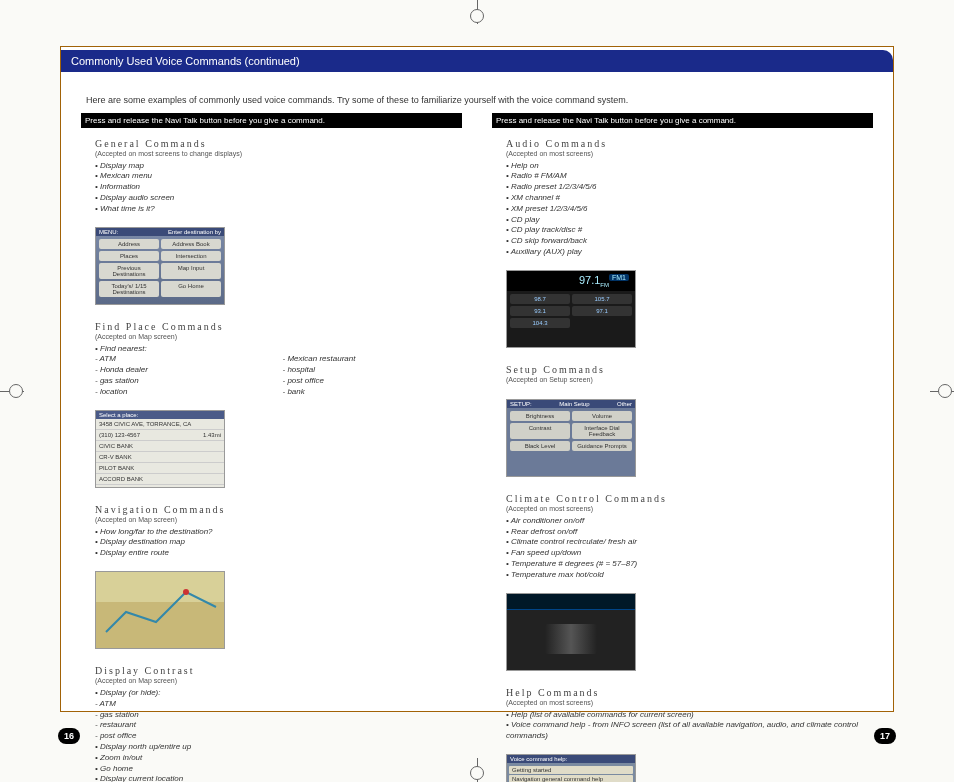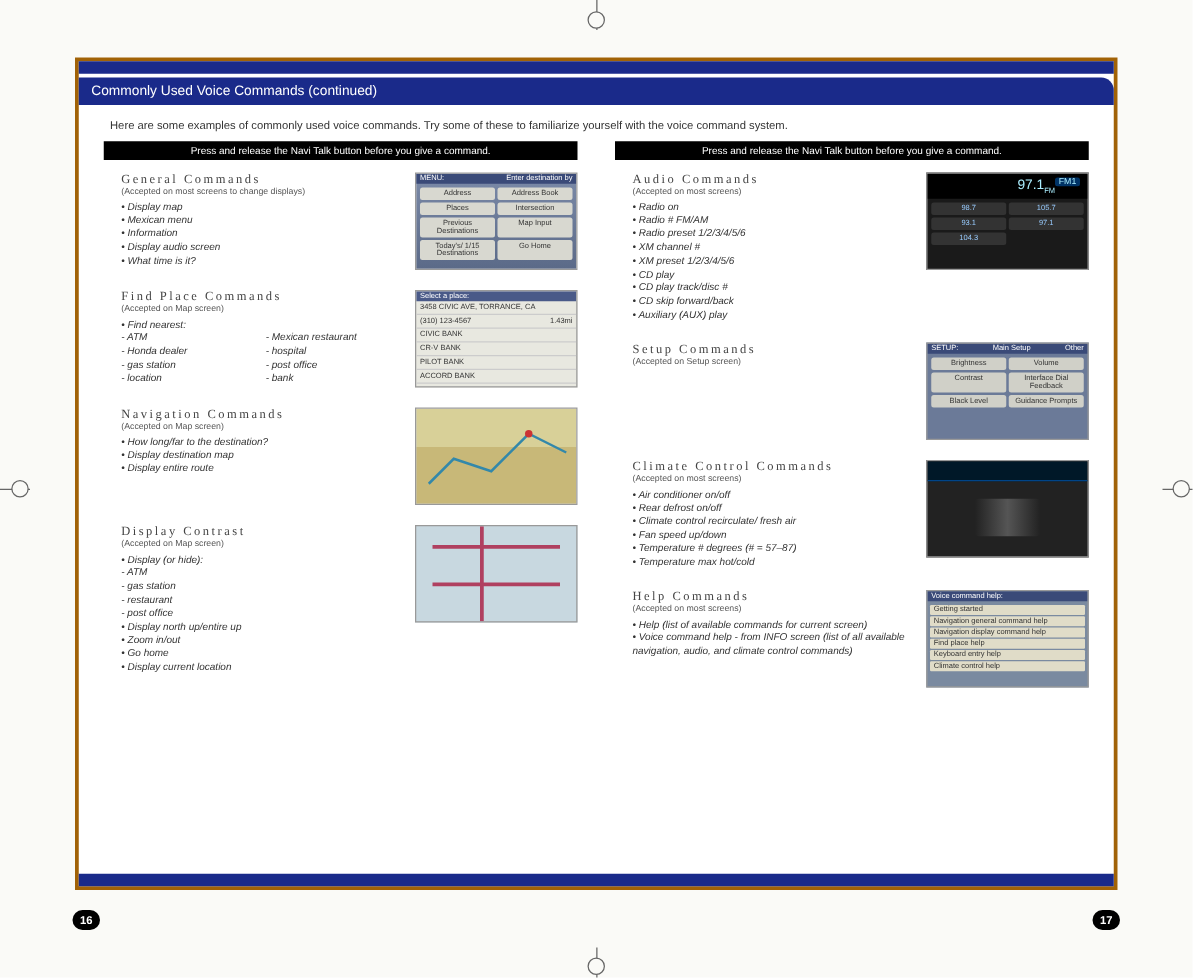--- a/index.html
+++ b/index.html
@@ -20,21 +20,21 @@
   .crop-left-h { left: 0; top: 50%; height: 1px; width: 24px; }
   .crop-right-h { right: 0; top: 50%; height: 1px; width: 24px; }
   .crop-circle { position: absolute; width: 14px; height: 14px; border: 1px solid #666; border-radius: 50%; background: #fafaf7;}
   .crop-circle.ctop { left: 50%; top: 16px; transform: translate(-50%,-50%);}
   .crop-circle.cbot { left: 50%; bottom: 2px; transform: translate(-50%,0);}
   .crop-circle.cleft { left: 16px; top: 50%; transform: translate(-50%,-50%);}
   .crop-circle.cright { right: 2px; top: 50%; transform: translate(0,-50%);}
   .page-wrap {
     position: absolute;
     left: 60px; right: 60px; top: 46px; bottom: 70px;
-    border: 3px solid #a16207;
+    border: 1px solid #a16207;
     background: #fff;
     display: flex;
     flex-direction: column;
   }
   .blue-bar-top, .blue-bar-bot {
     height: 10px;
     background: #1a2a8a;
   }
   .title-bar {
     background: #1a2a8a;
@@ -42,44 +42,45 @@
     padding: 5px 10px;
     margin: 3px 0;
     font-size: 11px;
     border-top-right-radius: 10px;
   }
   .intro {
     font-size: 9px;
     padding: 8px 25px 6px 25px;
     color: #333;
     line-height: 1.3;
+    margin-top: 12px;
   }
   .columns {
     flex: 1;
     display: flex;
     gap: 30px;
     padding: 0 20px 10px 20px;
   }
   .col {
     flex: 1;
     display: flex;
     flex-direction: column;
   }
   .black-header {
     background: #000;
     color: #fff;
     font-size: 8px;
-    text-align: center;
     padding: 3px 4px;
     margin-bottom: 6px;
   }
   .section {
     display: flex;
     gap: 12px;
     margin: 4px 0 12px 14px;
+    flex-direction: column;
   }
   .section-text {
     flex: 1;
     font-size: 8px;
     color: #333;
     min-width: 0;
   }
   .sec-title {
     font-size: 10px;
     letter-spacing: 2px;
@@ -281,21 +282,21 @@
     </div>
 
     <div class="col">
       <div class="black-header">Press and release the Navi Talk button before you give a command.</div>
 
       <div class="section">
         <div class="section-text">
           <div class="sec-title">Audio Commands</div>
           <div class="sec-note">(Accepted on most screens)</div>
           <ul>
-              <li>Radio on</li>
+              <li>Help on</li>
               <li>Radio # FM/AM</li>
               <li>Radio preset 1/2/3/4/5/6</li>
               <li>XM channel #</li>
               <li>XM preset 1/2/3/4/5/6</li>
               <li>CD play</li>
               <li>CD play track/disc #</li>
               <li>CD skip forward/back</li>
               <li>Auxiliary (AUX) play</li>
             </ul>
         </div>

